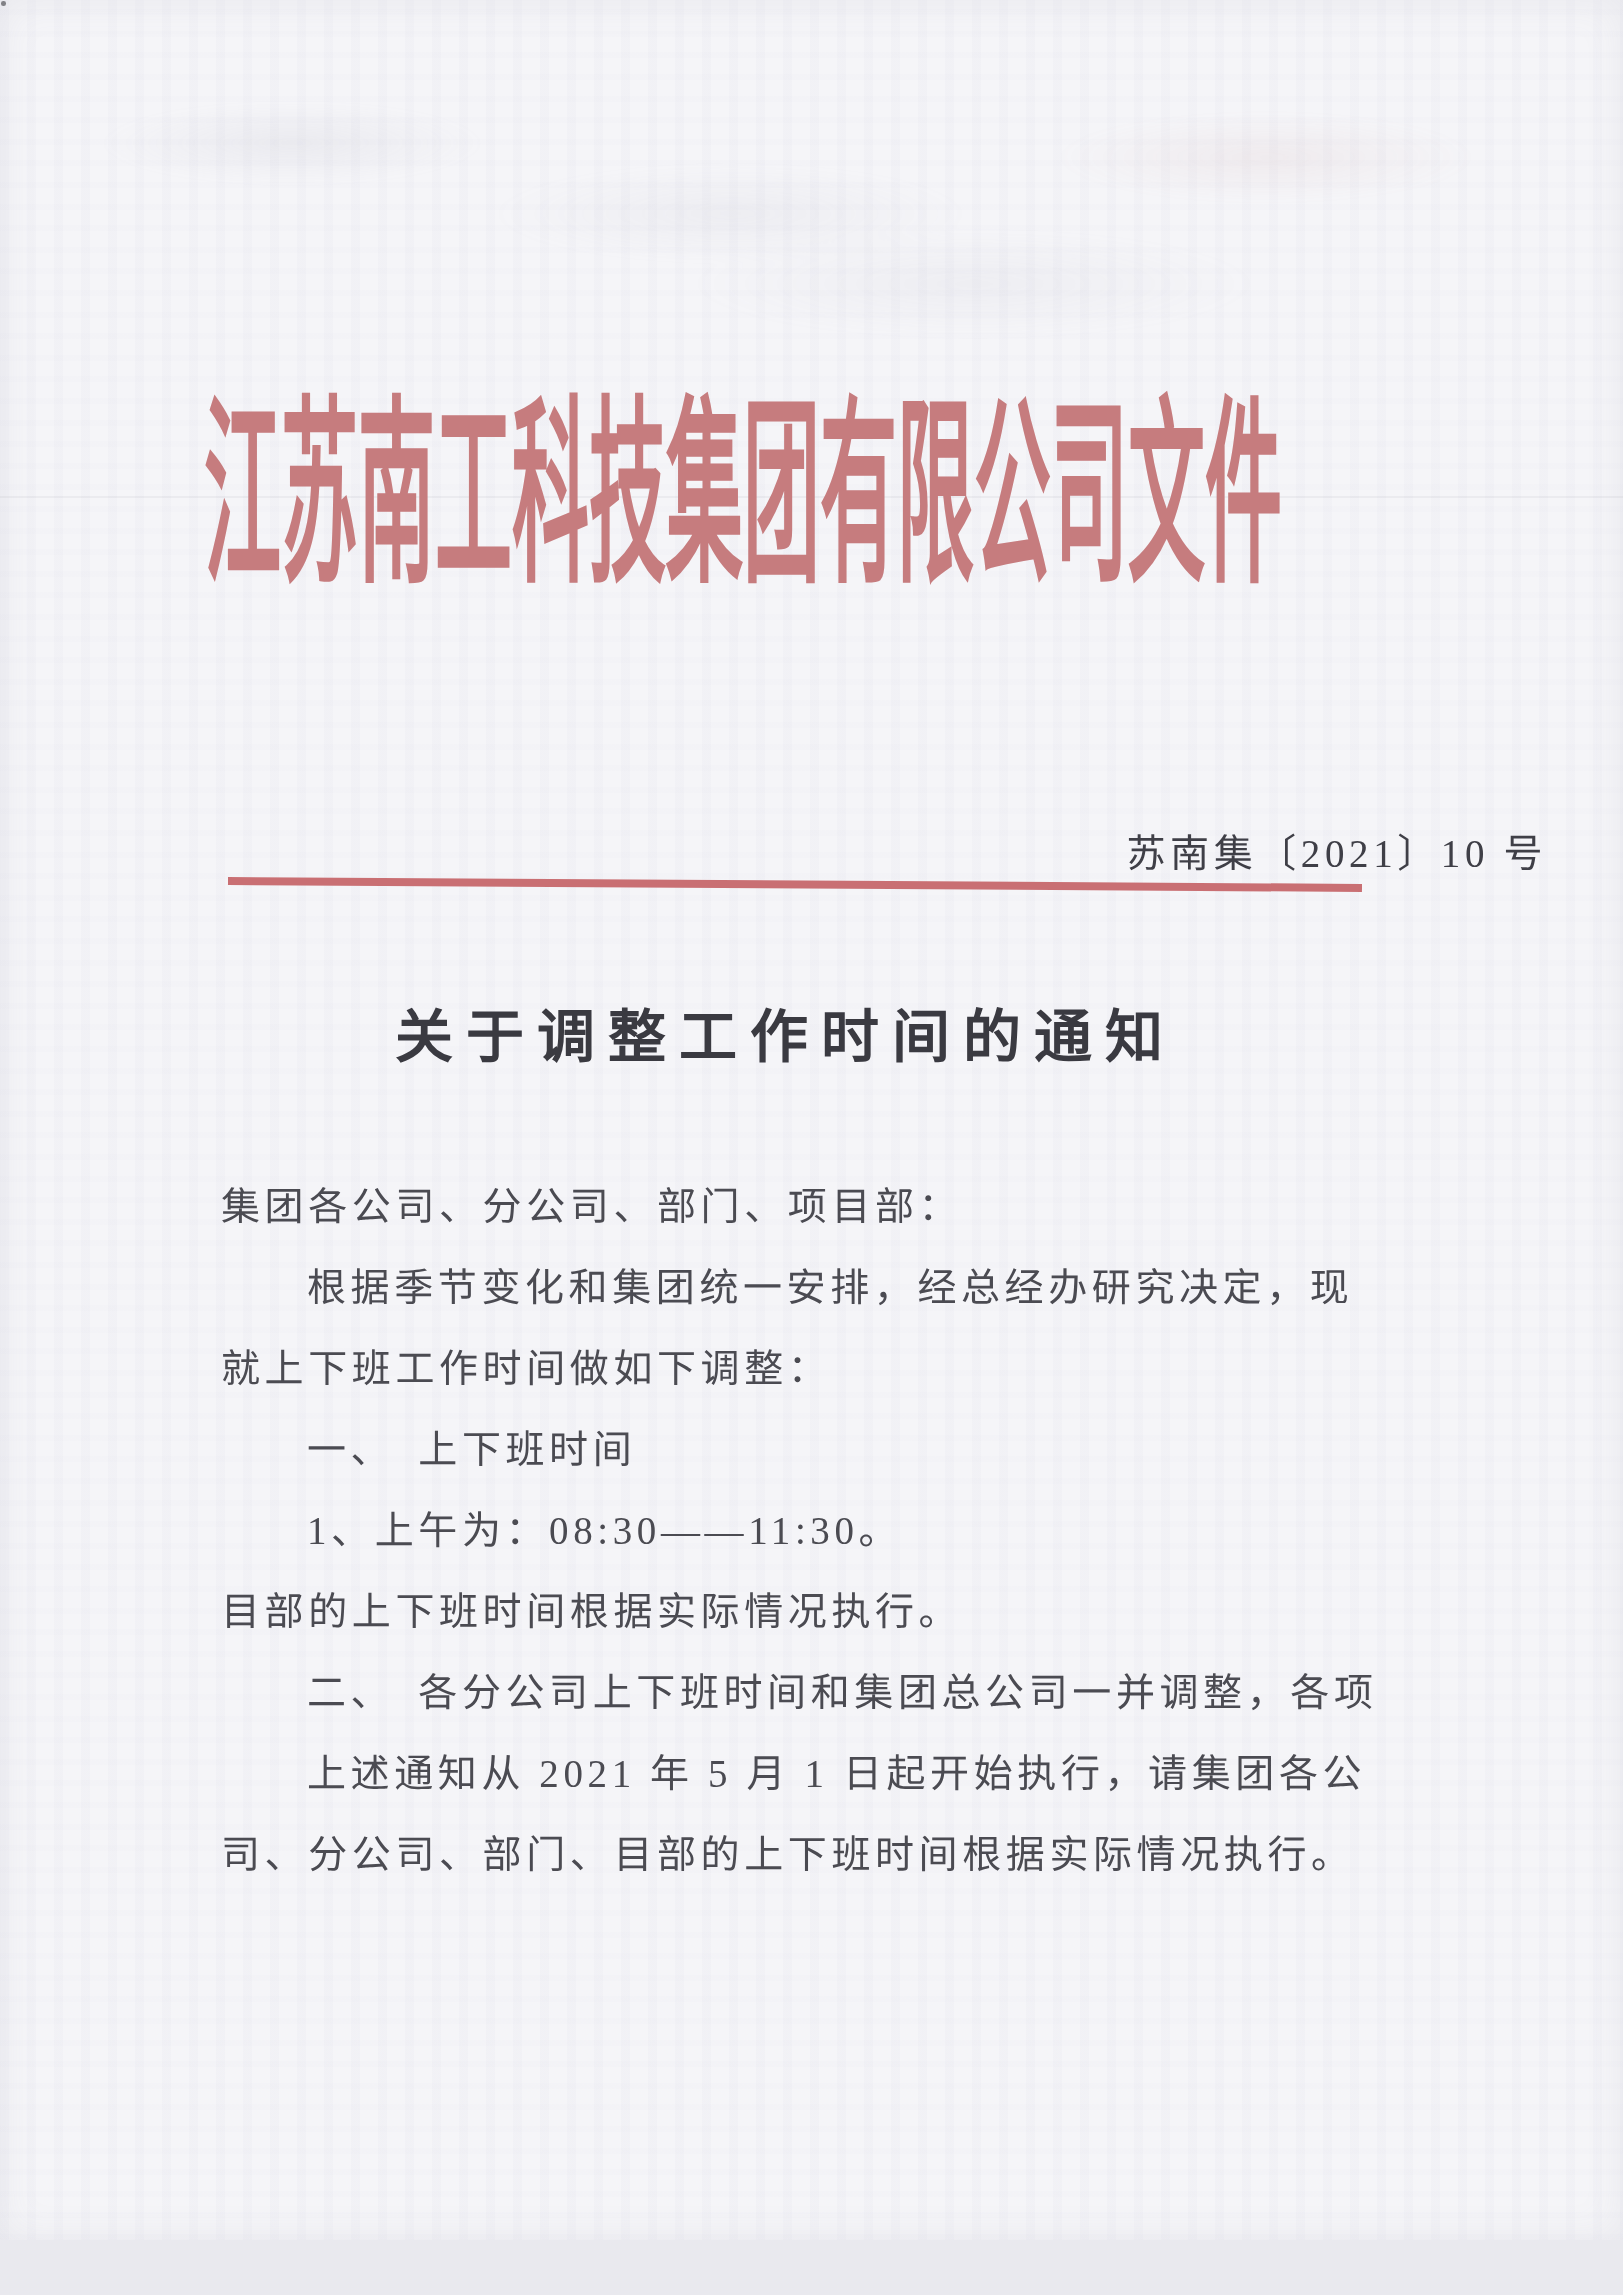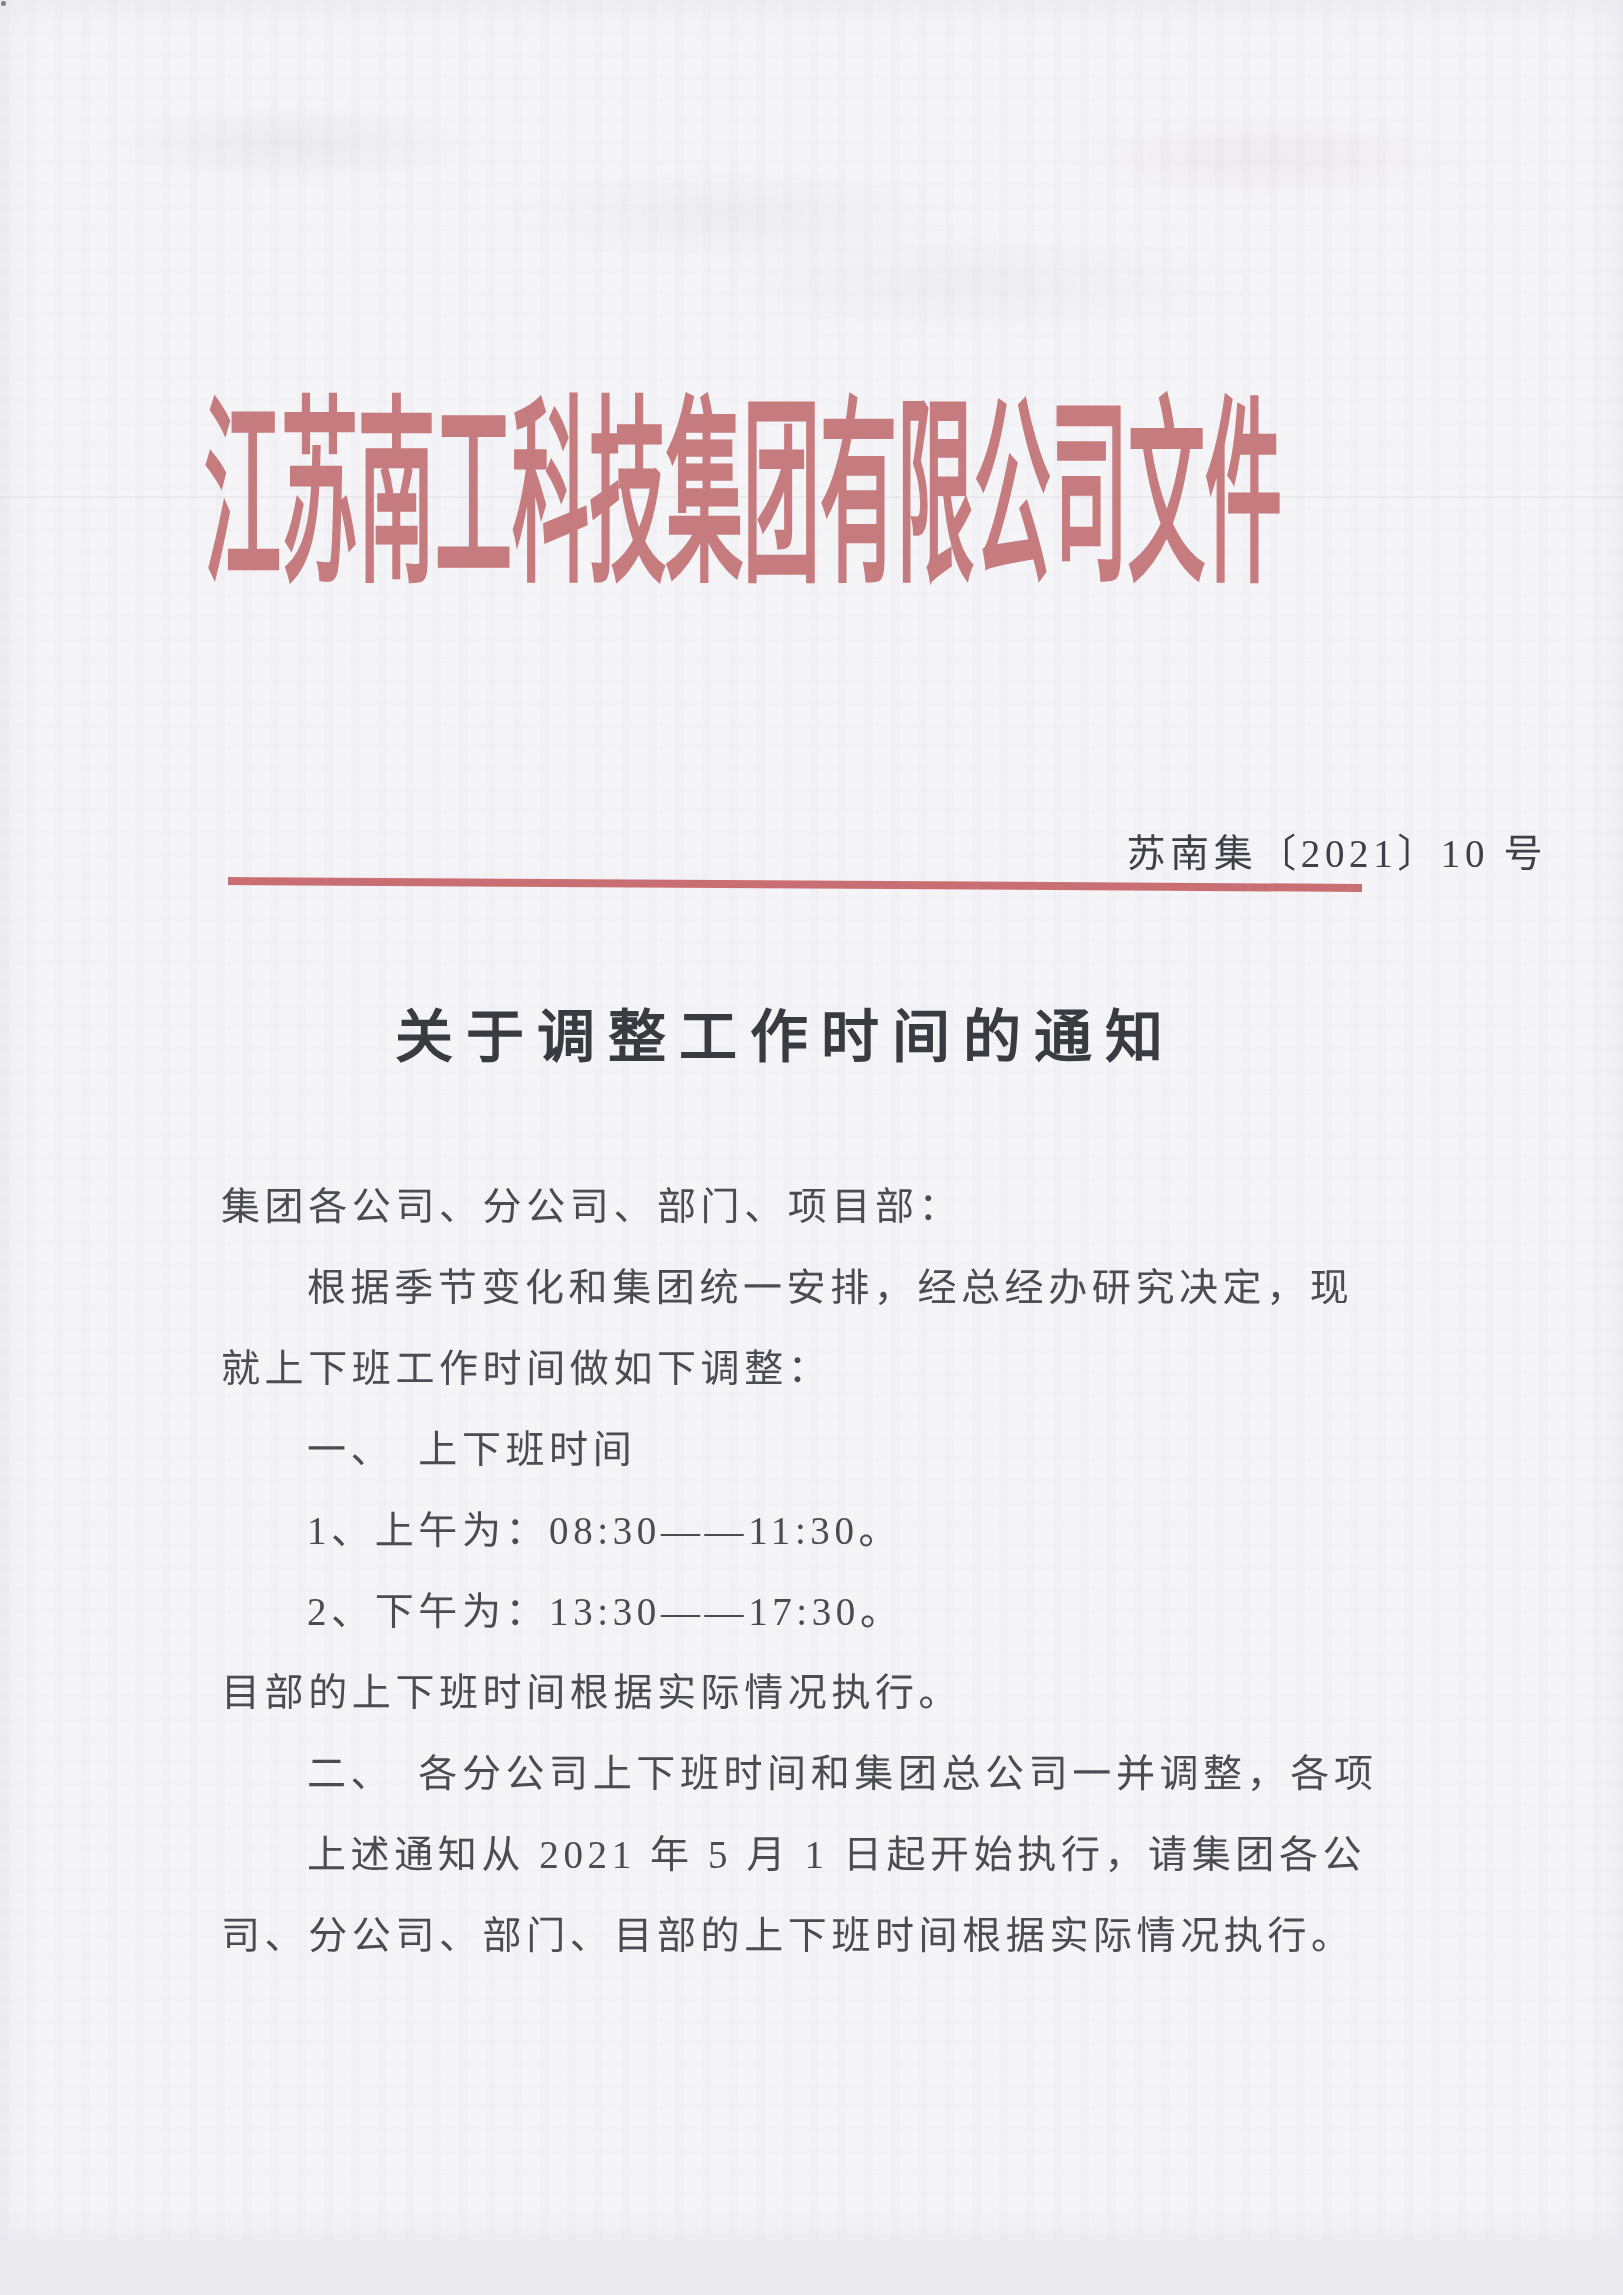--- a/index.html
+++ b/index.html
@@ -94,20 +94,19 @@
   <div class="red-rule"></div>
 
   <h1 class="notice-title">关于调整工作时间的通知</h1>
 
   <div class="doc-body">
     <div class="line">集团各公司、分公司、部门、项目部：</div>
     <div class="line indent">根据季节变化和集团统一安排，经总经办研究决定，现</div>
     <div class="line">就上下班工作时间做如下调整：</div>
     <div class="line indent">一、　上下班时间</div>
     <div class="line indent">1、上午为：08:30——11:30。</div>
-    <div class="line indent">2、下午为：13:30——17:30。</div>
     <div class="line">目部的上下班时间根据实际情况执行。</div>
     <div class="line indent">二、　各分公司上下班时间和集团总公司一并调整，各项</div>
     <div class="line indent">上述通知从 2021 年 5 月 1 日起开始执行，请集团各公</div>
     <div class="line">司、分公司、部门、目部的上下班时间根据实际情况执行。</div>
   </div>
 </div>
 
 
 </body></html>

